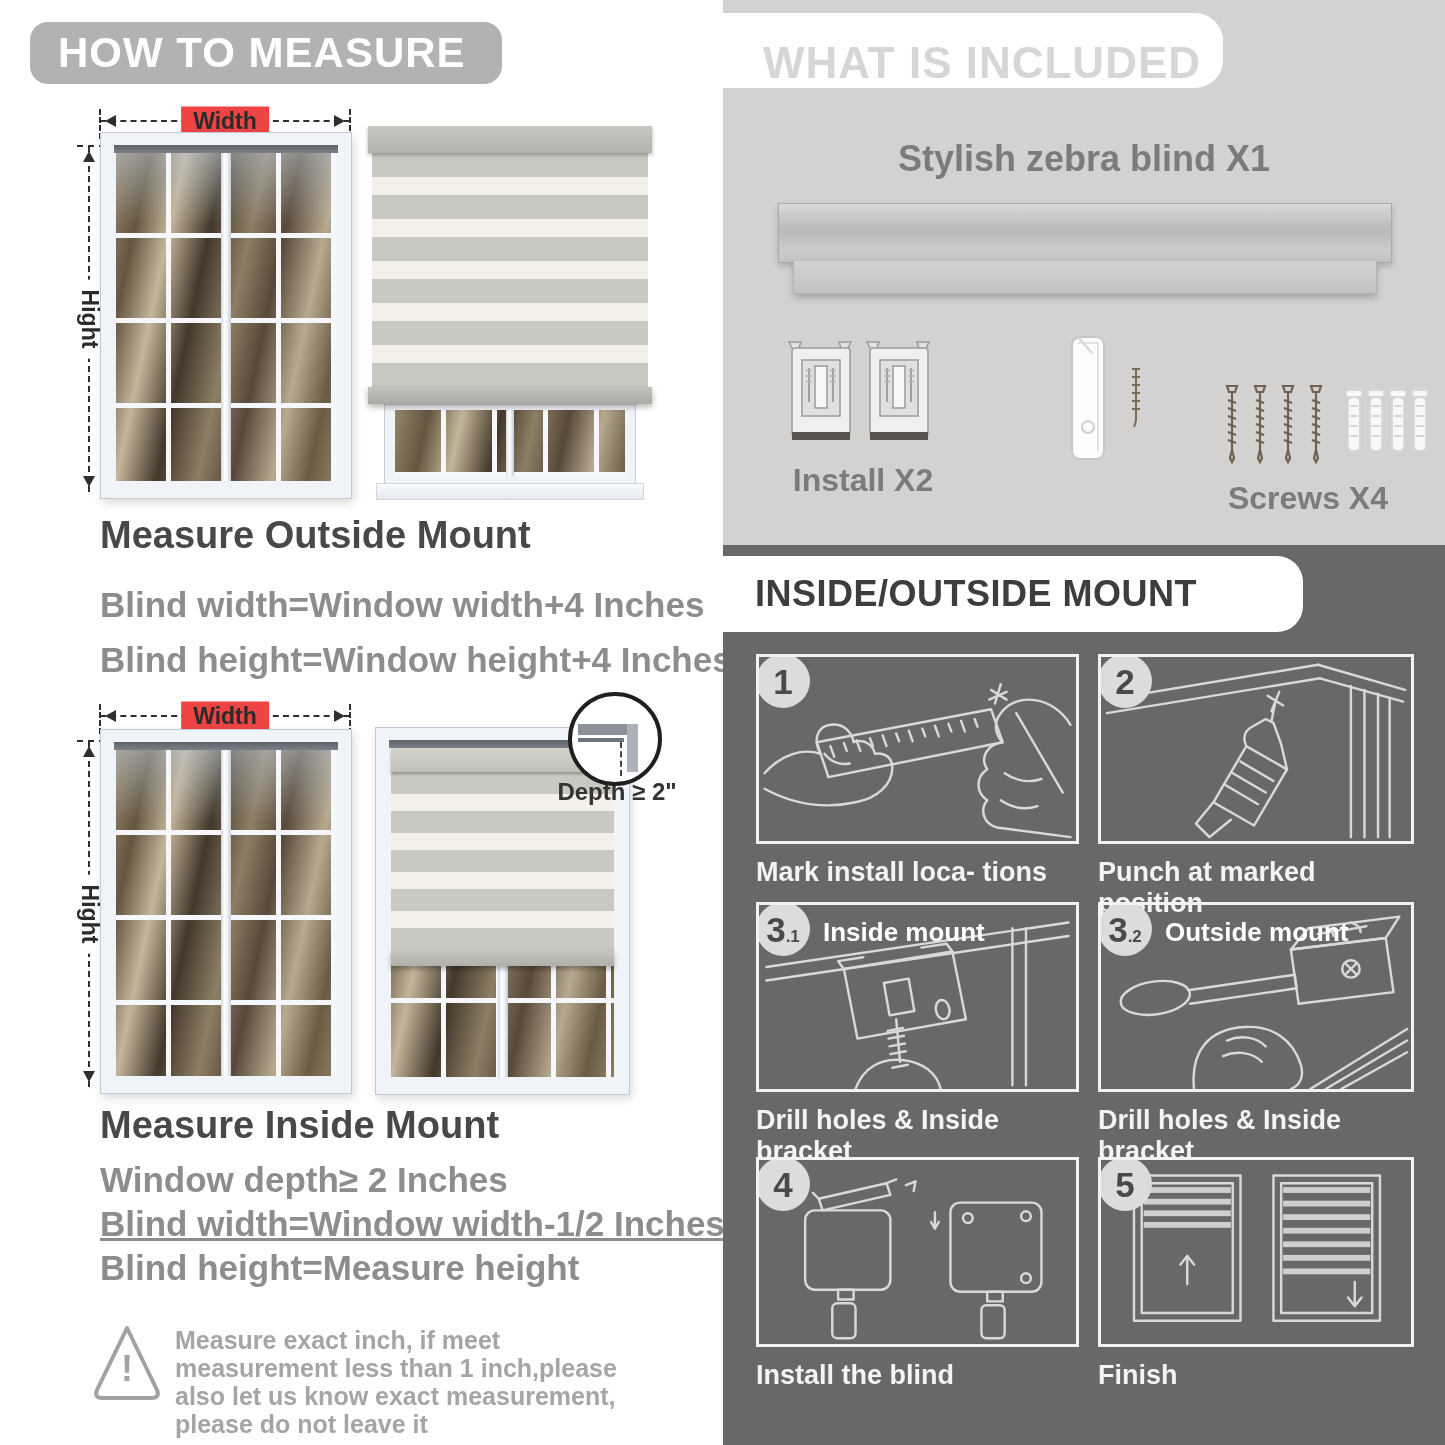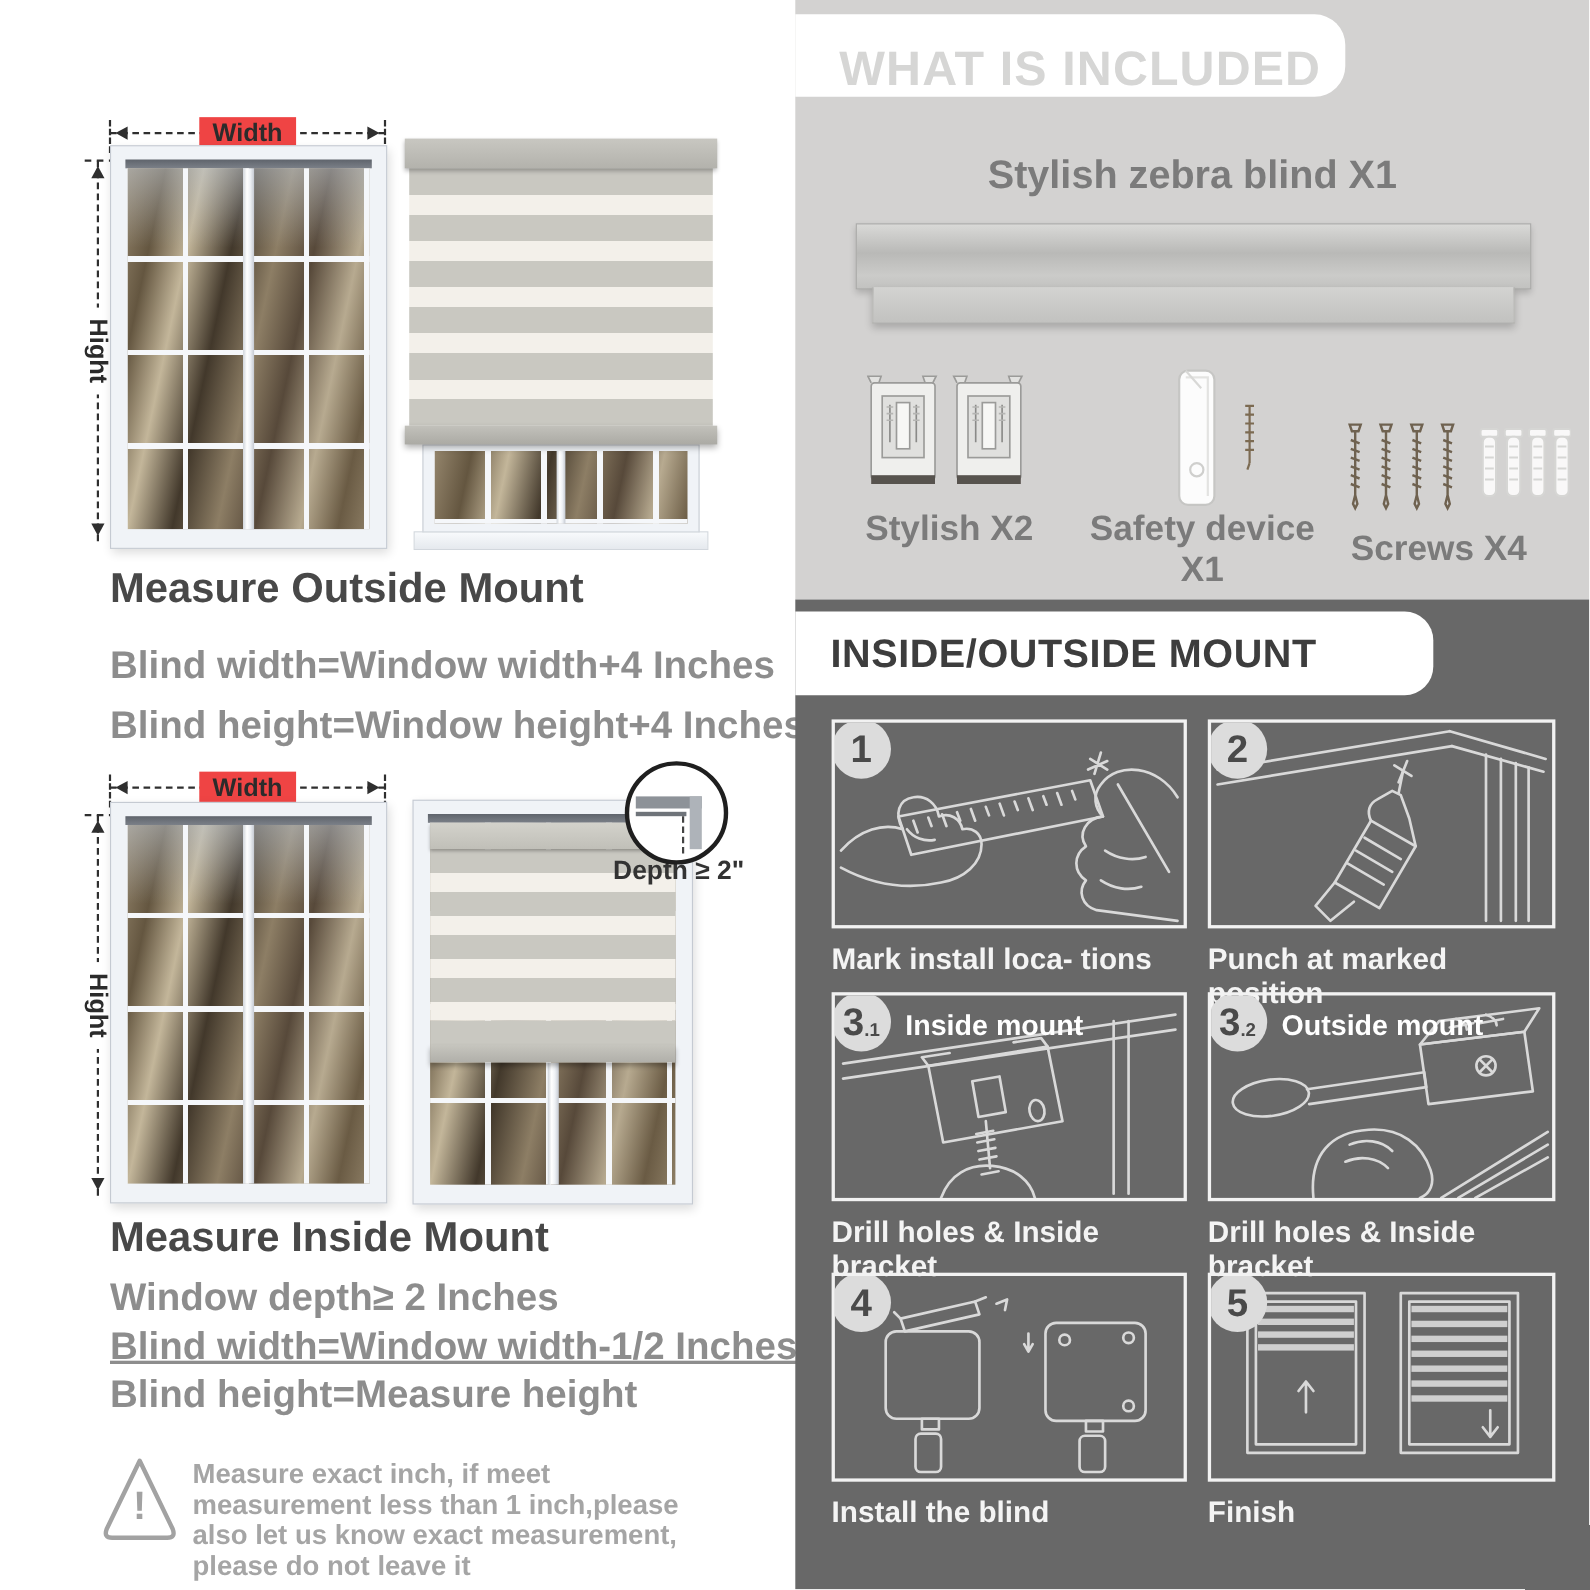--- a/index.html
+++ b/index.html
@@ -96,20 +96,23 @@
   .s1{left:756px;top:654px;width:323px;} .s2{left:1098px;top:654px;width:316px;}
   .s3{left:756px;top:902px;width:323px;} .s4{left:1098px;top:902px;width:316px;}
   .s5{left:756px;top:1157px;width:323px;} .s6{left:1098px;top:1157px;width:316px;}
   .sketch{stroke:#d9d9d9;stroke-width:2.5;fill:none;stroke-linecap:round;stroke-linejoin:round;}
 </style>
 </head>
 <body>
 
 <div class="canvas">
 
+  <div class="banner-left">
+    <span>HOW TO MEASURE</span>
+  </div>
 
   <div class="dim-h" style="left:100px;top:120px;width:250px;">
     <span class="endtick" style="left:-1px;"></span>
     <span class="endtick" style="right:-1px;"></span>
     <span class="lbl">Width</span>
   </div>
   <div class="dim-v" style="left:88px;top:146px;height:346px;">
     <span class="toptick"></span>
     <span class="lbl">Hight</span>
   </div>
@@ -237,22 +240,21 @@
       <path d="M154 26 h8 M154 36 h8 M154 46 h8 M154 56 h8" fill="none"></path>
       <rect x="172" y="10" width="16" height="7" rx="2"></rect>
         <rect x="174" y="17" width="12" height="54" rx="5"></rect>
       <path d="M176 26 h8 M176 36 h8 M176 46 h8 M176 56 h8" fill="none"></path>
       <rect x="194" y="10" width="16" height="7" rx="2"></rect>
         <rect x="196" y="17" width="12" height="54" rx="5"></rect>
       <path d="M198 26 h8 M198 36 h8 M198 46 h8 M198 56 h8" fill="none"></path>
     </g>
   </svg>
 
-  <div class="item-label" style="left:768px;top:462px;width:190px;">Stylish X2</div>
-  <div class="item-label" style="left:978px;top:462px;width:230px;">Safety device X1</div>
+  <div class="item-label" style="left:768px;top:462px;width:190px;">Install X2</div>
   <div class="item-label" style="left:1198px;top:480px;width:190px;text-align:right;">Screws X4</div>
 
   <div class="panel-mount"></div>
   <div class="banner-mount">
     <span>INSIDE/OUTSIDE MOUNT</span>
   </div>
 
   <div class="step s1">
     <div class="frame">
       <div class="badge">

